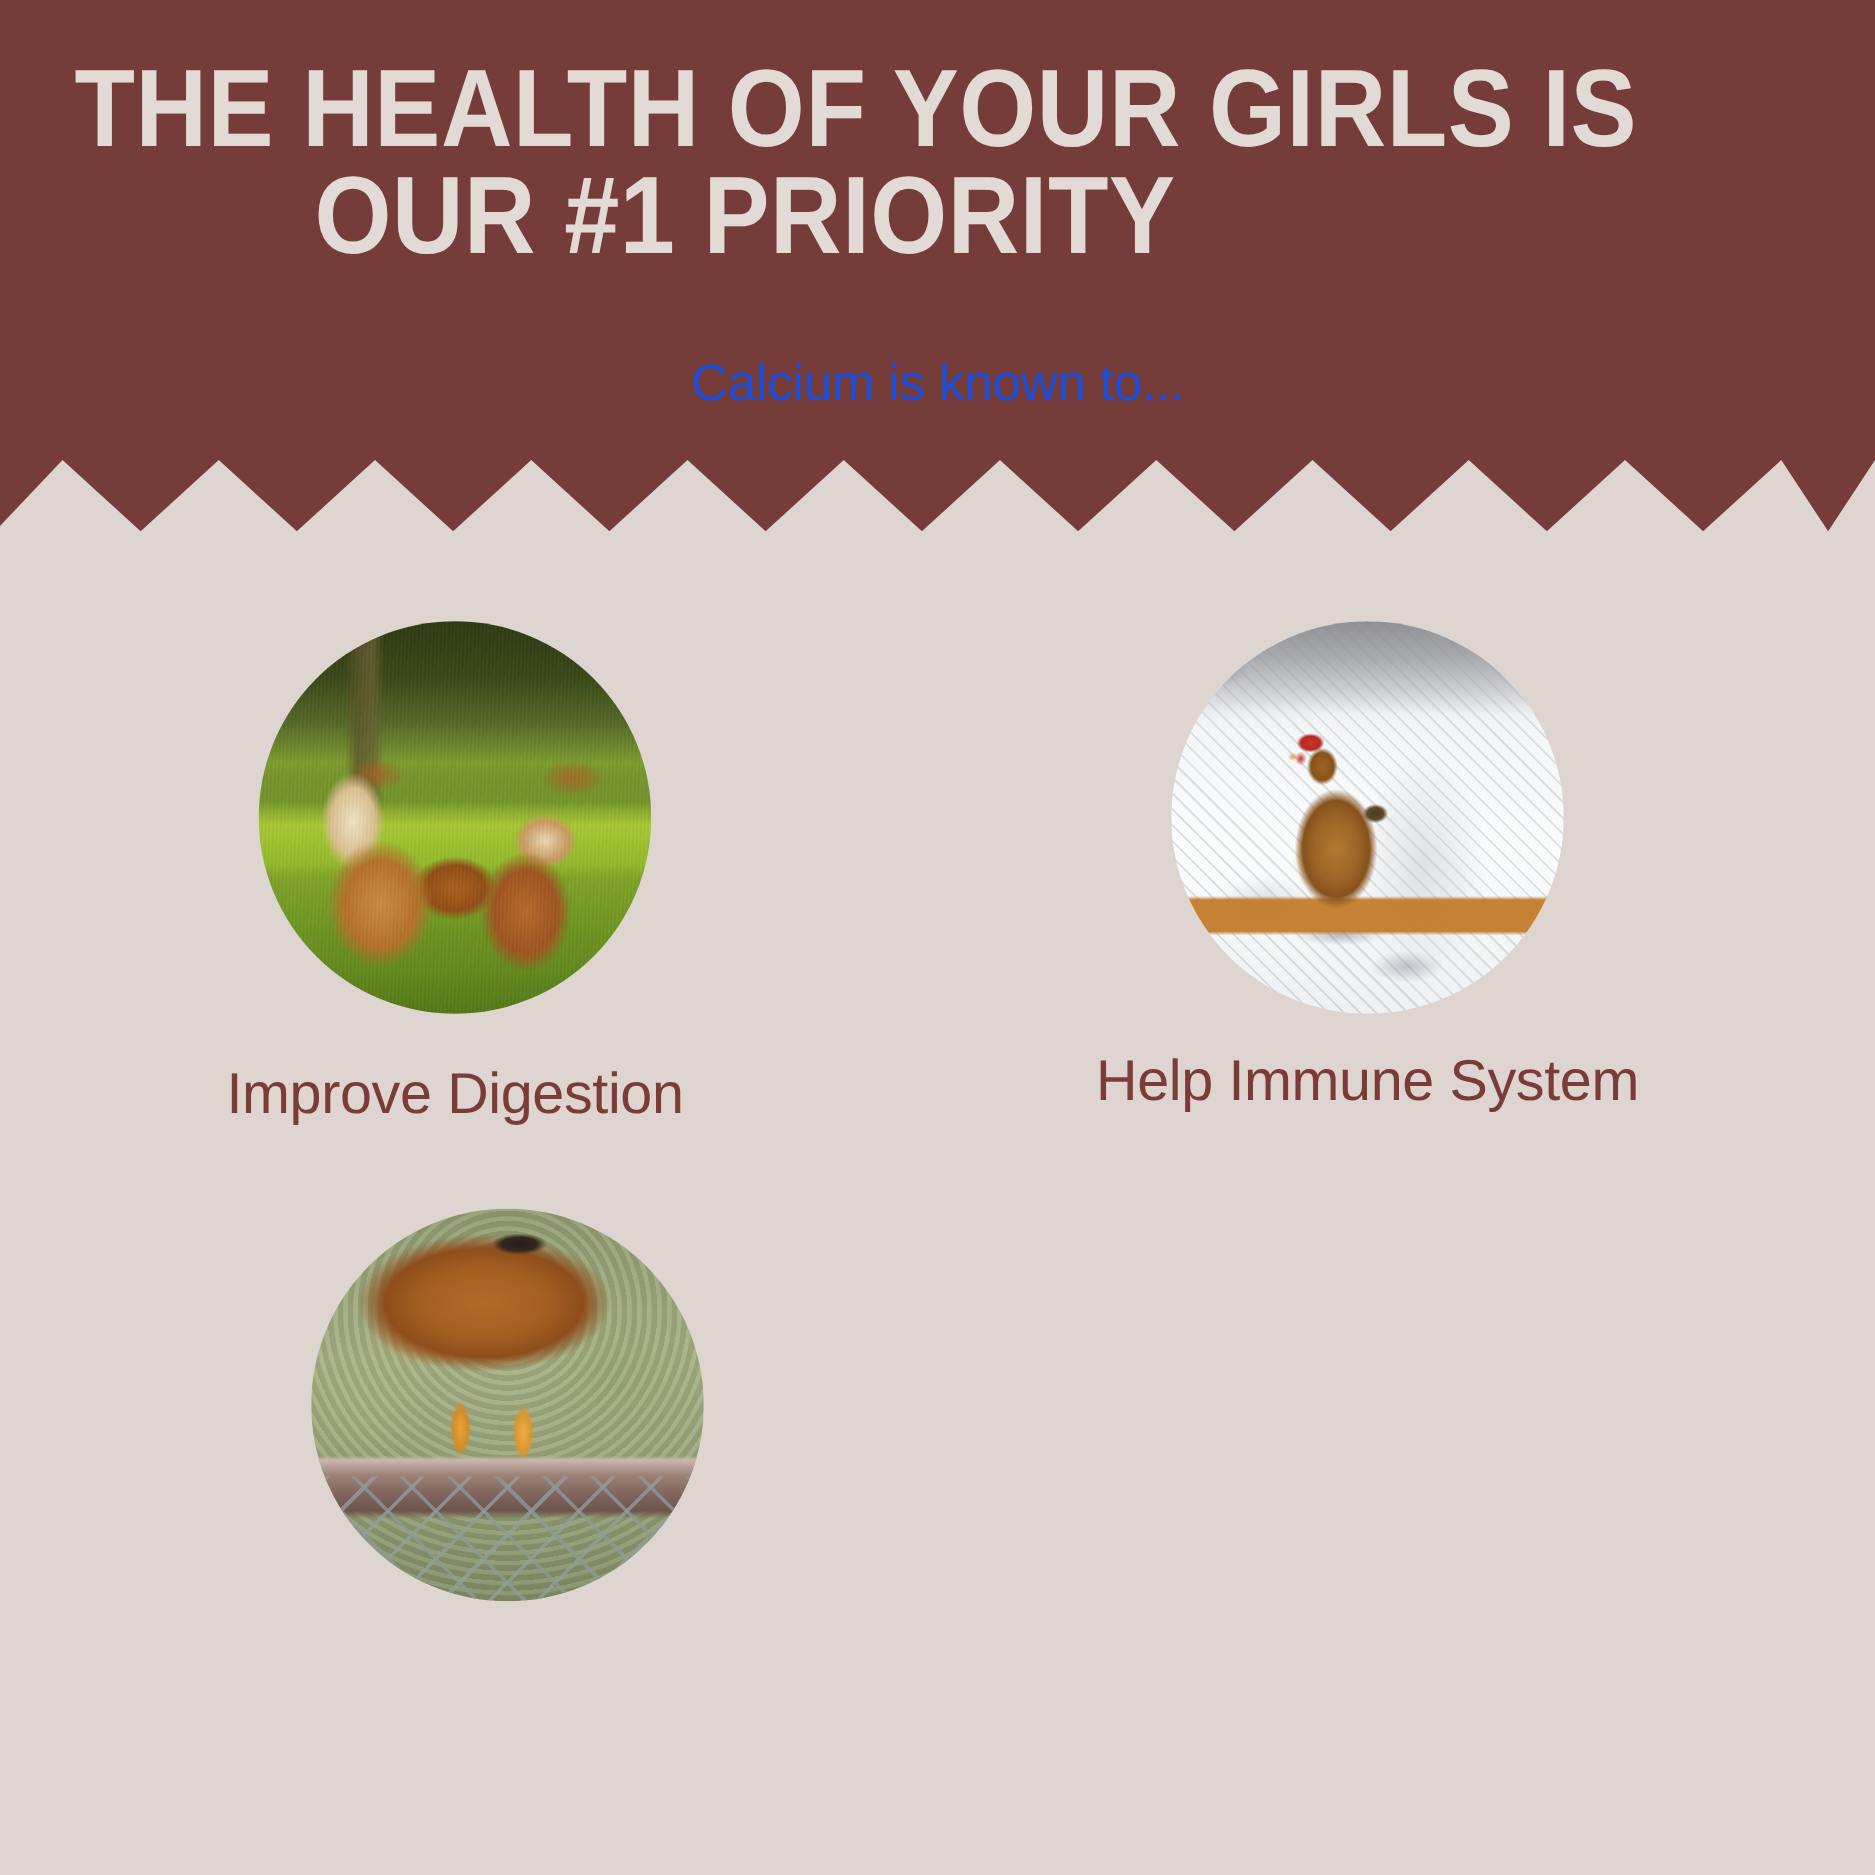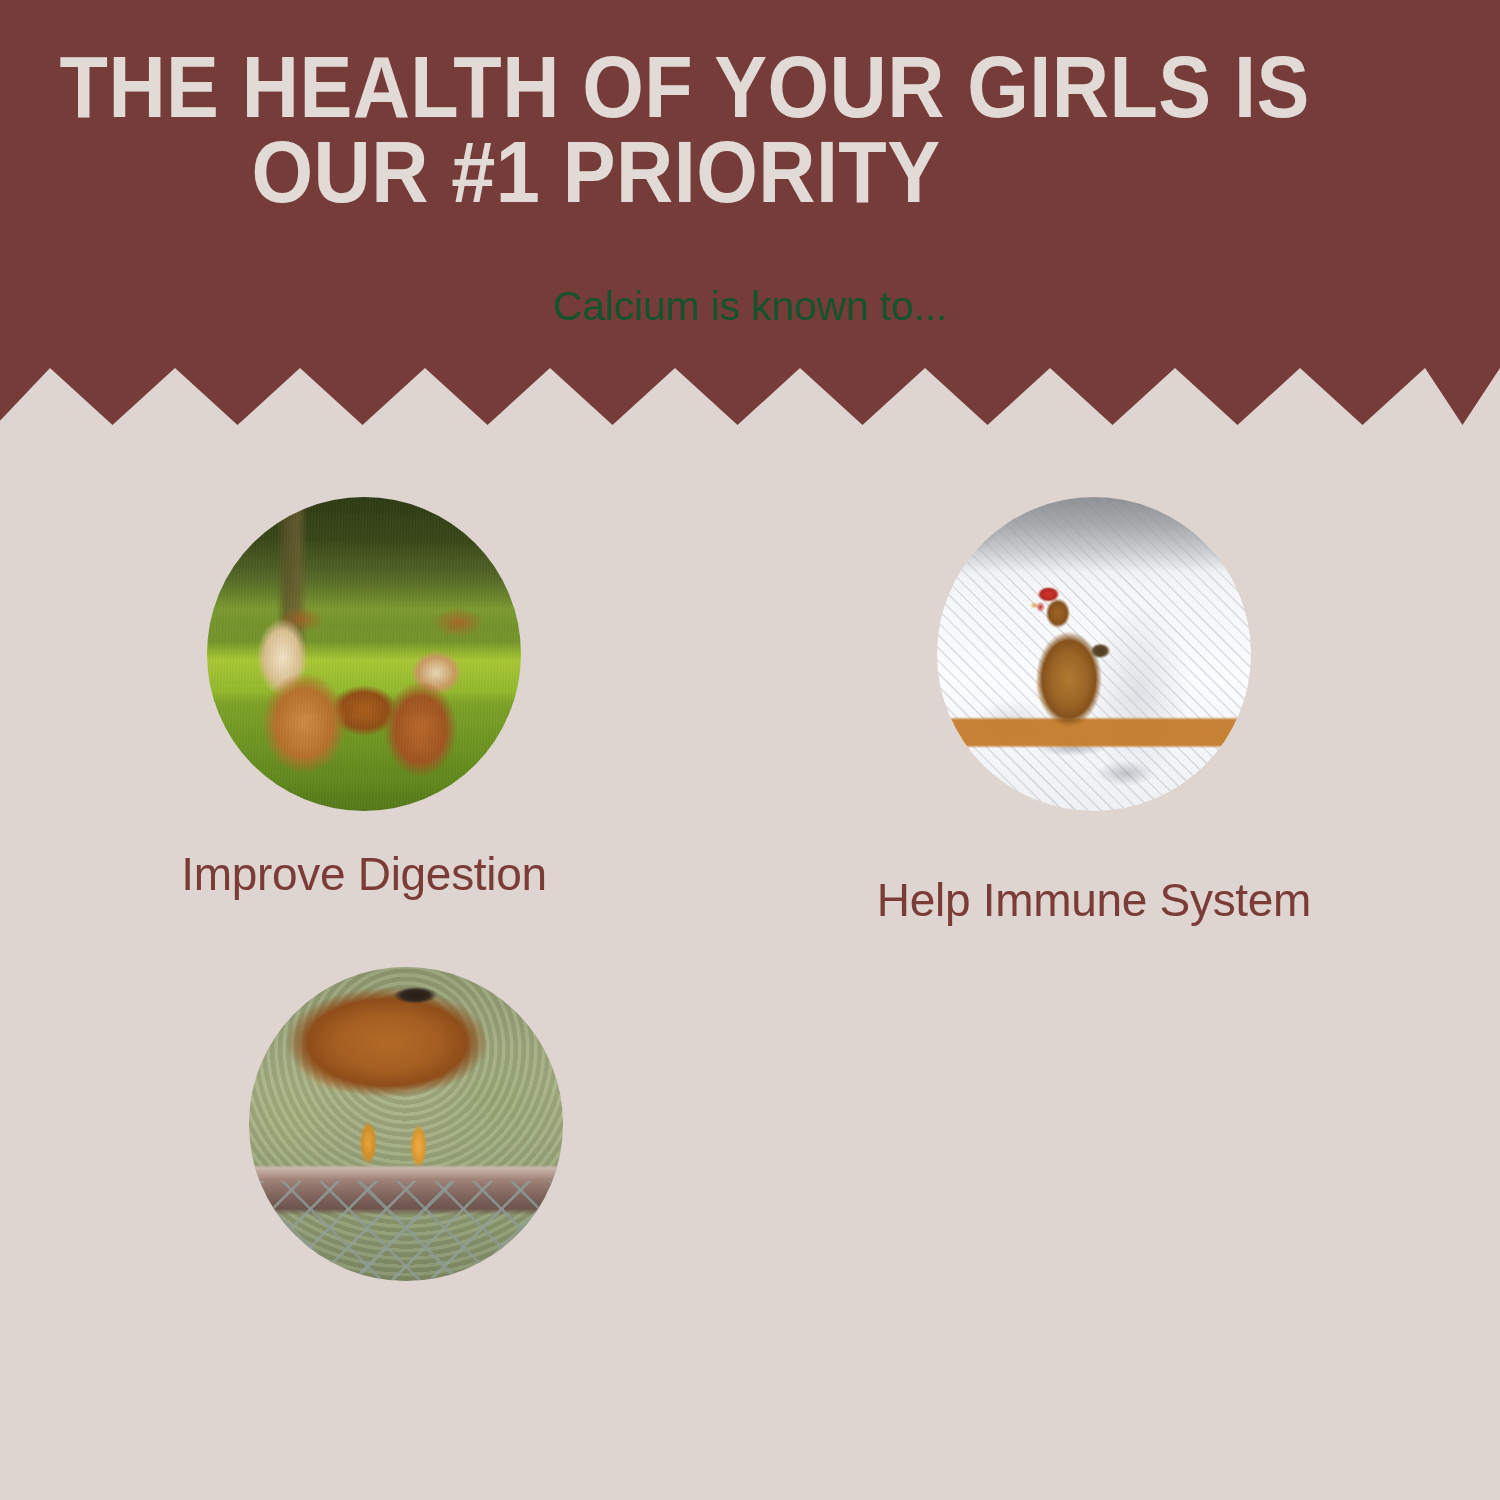--- a/index.html
+++ b/index.html
@@ -75,21 +75,21 @@
     transform:scaleX(0.90);
     transform-origin:center top;
     white-space:nowrap;
   }
 
   .subtitle {
     position:absolute;
     top:283px; left:0;
     width:1500px;
     text-align:center;
-    color:#14532d;
+    color:#1d4ed8;
     font-size:41px;
     font-weight:400;
     letter-spacing:-0.2px;
   }
 
   
   .grid {
     position:absolute;
     top:470px; left:0;
     width:1500px;
@@ -120,21 +120,21 @@
   .caption {
     margin-top:36px;
     color:#7b3c38;
     font-size:46px;
     font-weight:400;
     letter-spacing:-0.3px;
     white-space:nowrap;
   }
   .cell.c1 .caption { margin-left:-22px; }
   .cell.c2 .caption { margin-left:14px; }
-  .cell.c3 .caption { margin-left:-62px; margin-top:62px; }
+  .cell.c3 .caption { margin-left:-62px; margin-top:26px; }
   .cell.c4 .caption { margin-left:62px;  margin-top:62px; }
 
   
   .ph-grass {
     width:100%; height:100%;
     background:
       
       radial-gradient(ellipse 46px 60px at 68% 74%, #b5692c 0%, #9c5523 55%, rgba(140,74,30,0) 80%),
       radial-gradient(ellipse 30px 26px at 73% 56%, #e8d8b6 0%, #c79a63 60%, rgba(180,130,80,0) 85%),
       

